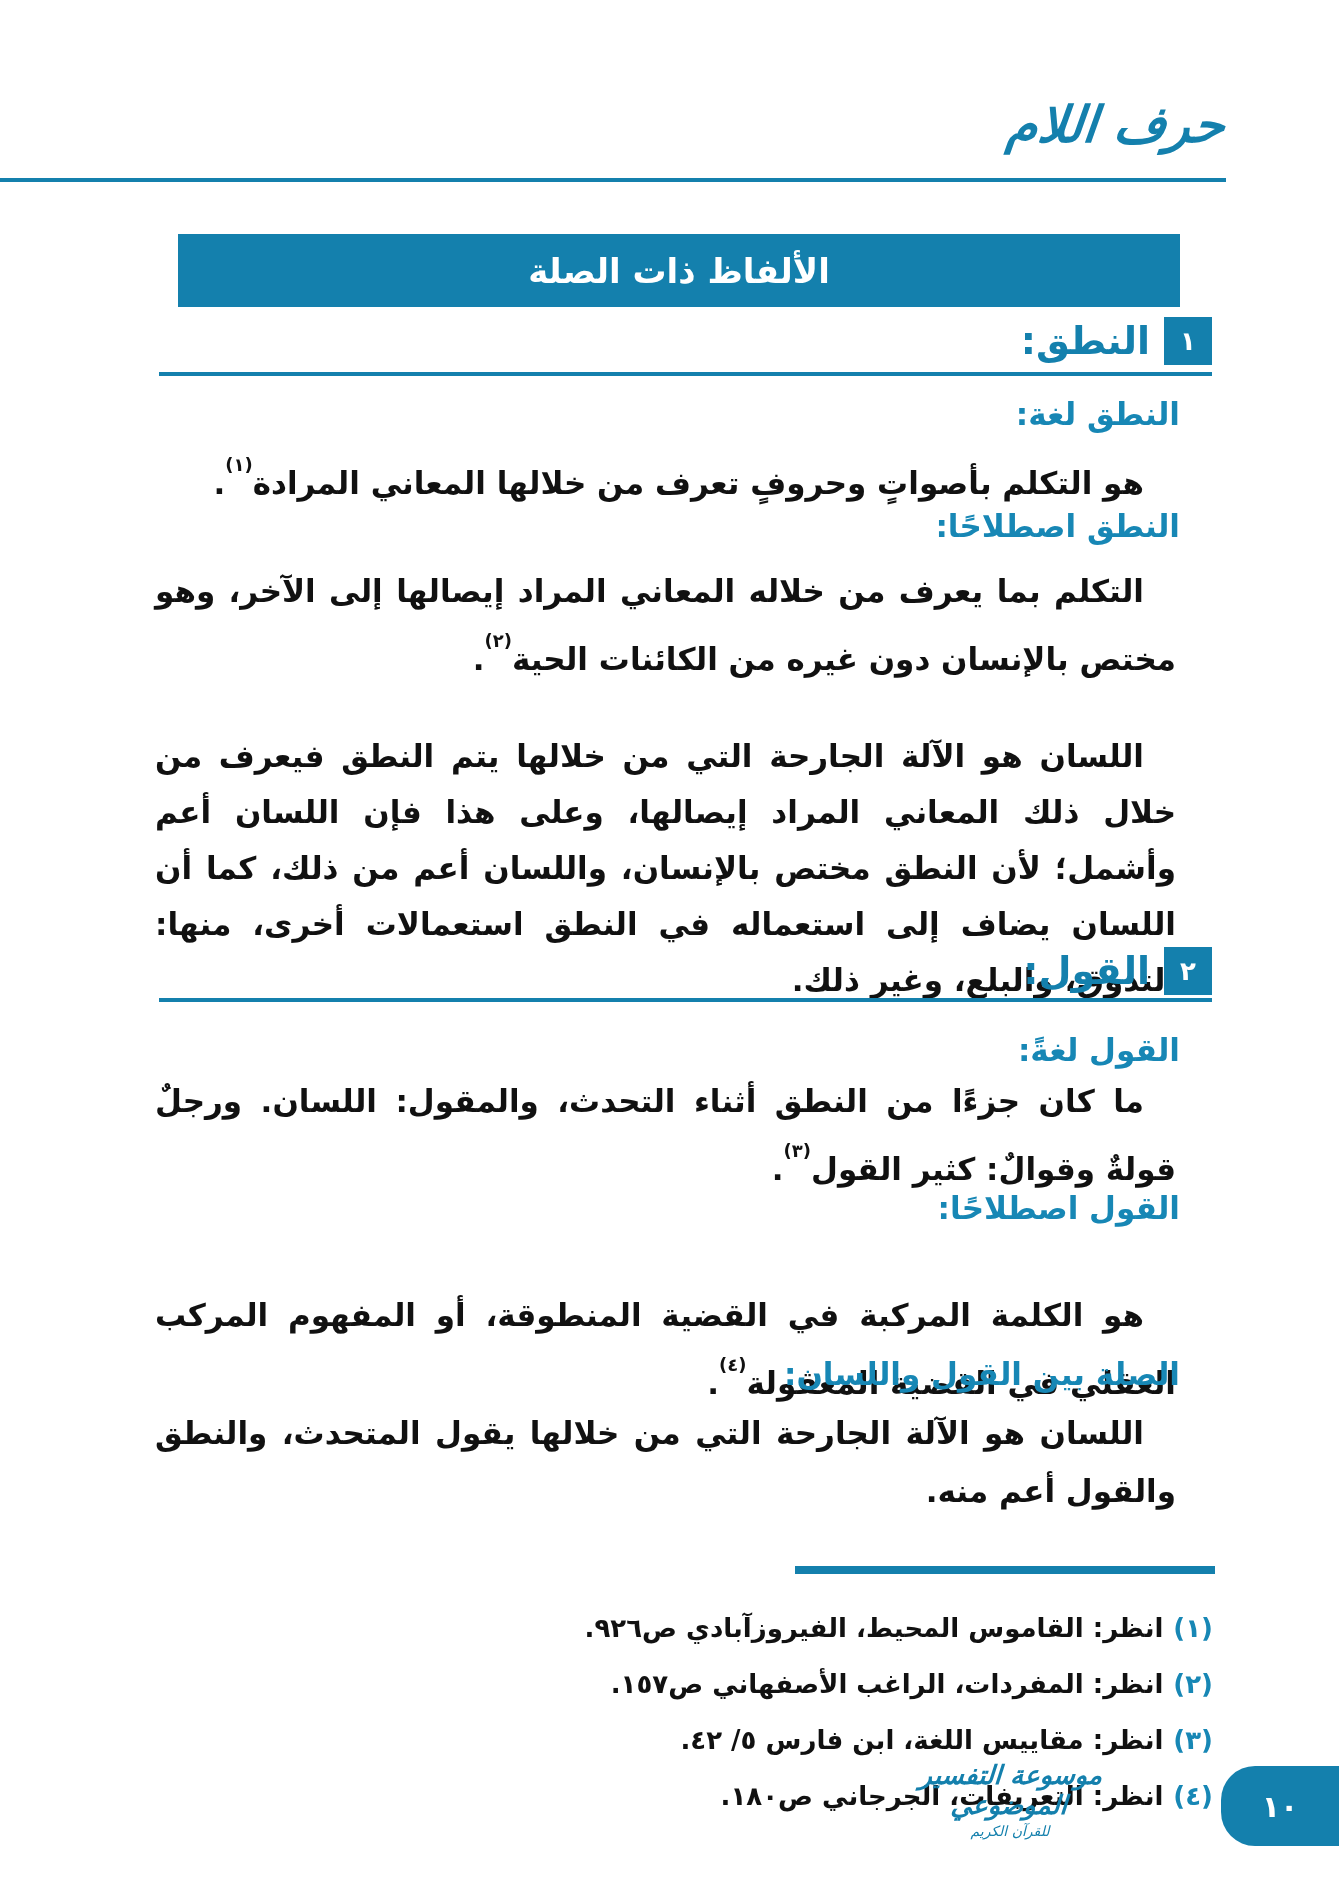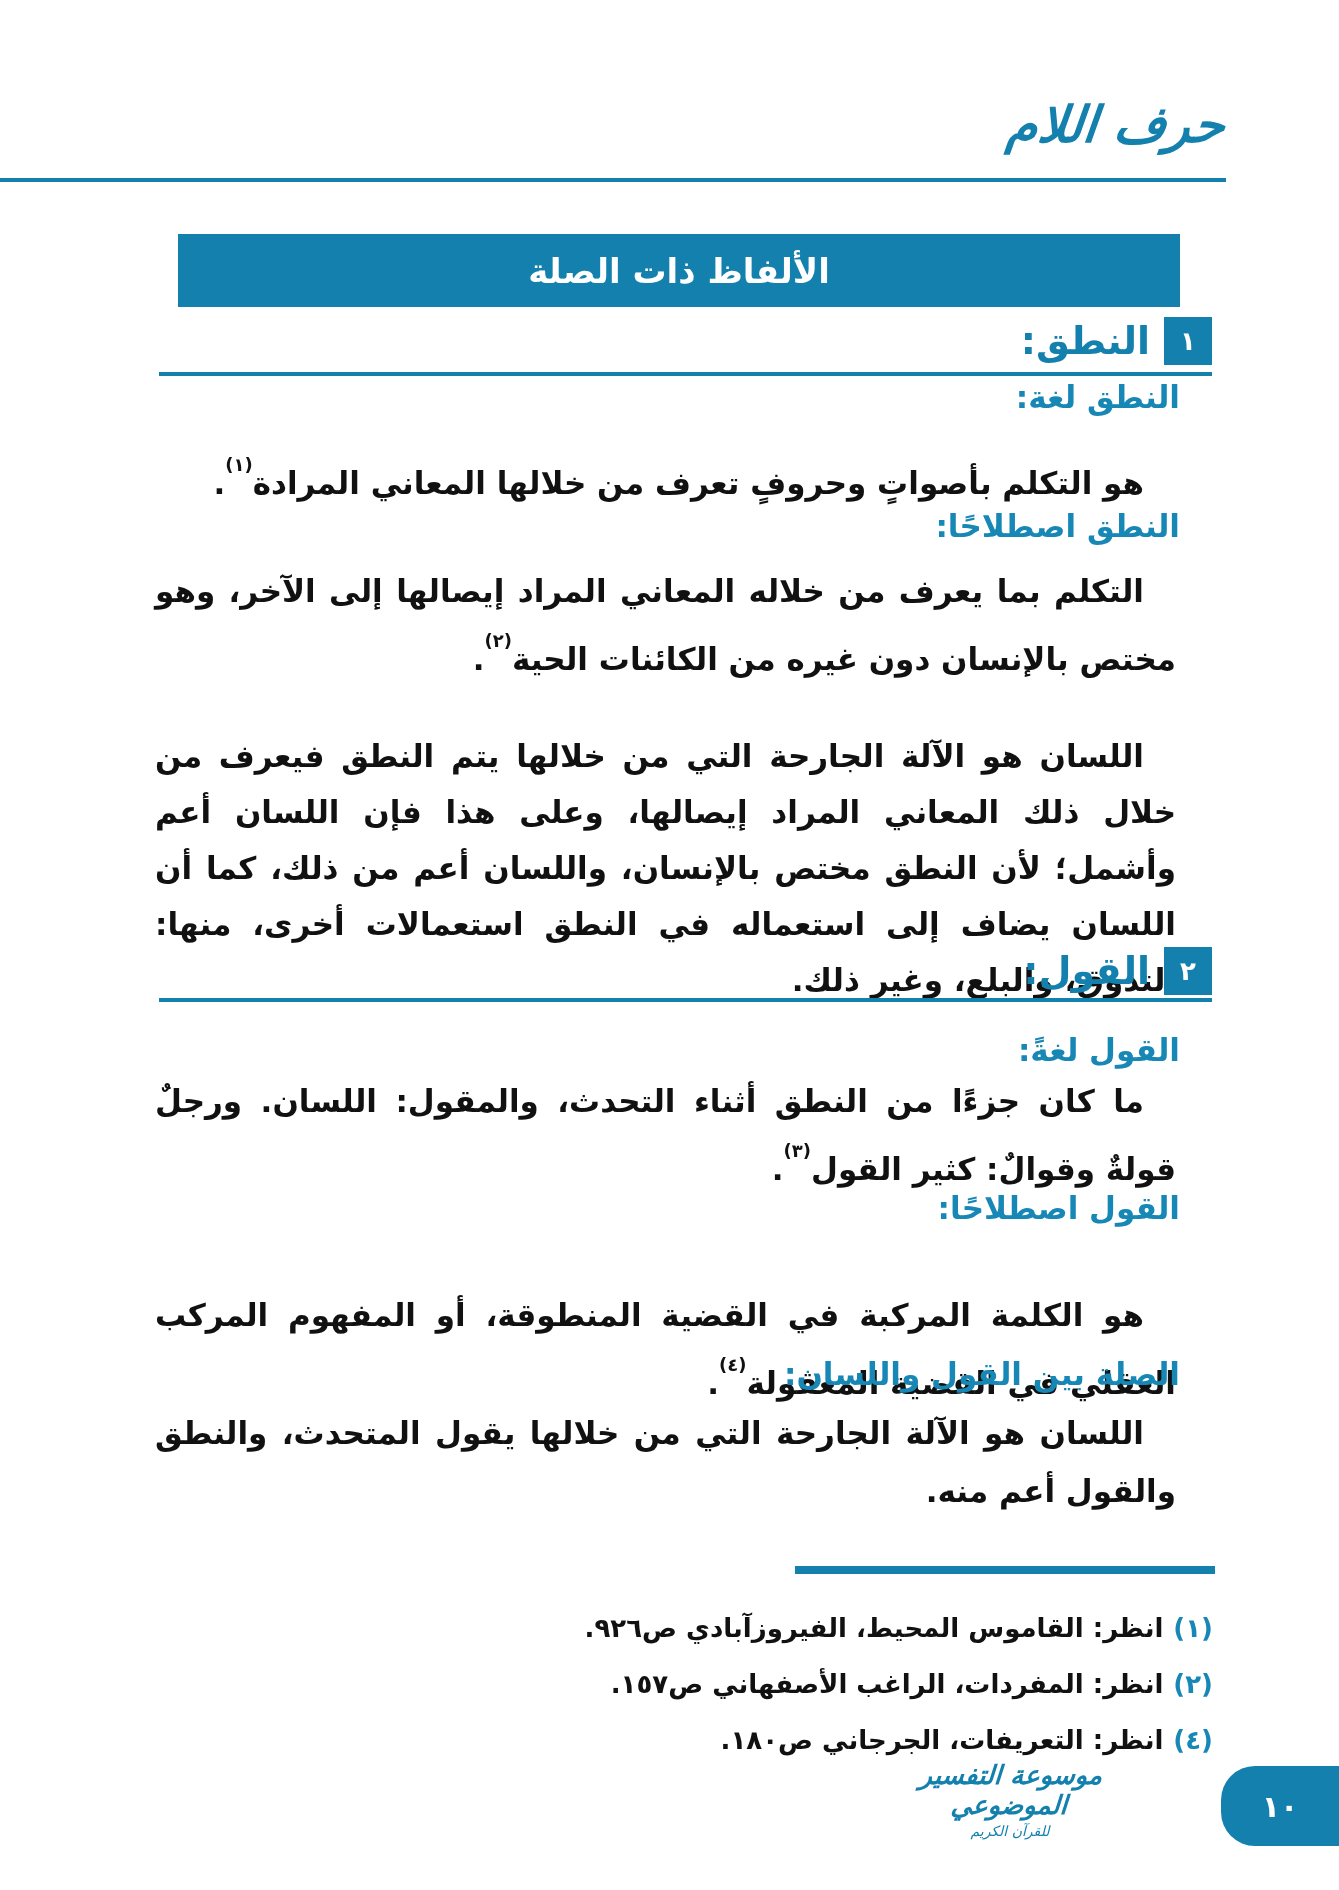--- a/index.html
+++ b/index.html
@@ -51,21 +51,21 @@
   .para{
     right:159px;width:1021px;
     font-size:31px;font-weight:700;line-height:58px;
     text-align:justify;text-indent:32px;
     margin:4px;
   }
   .para .fn-ref{
     font-size:18px;font-weight:700;
     position:relative;top:-12px;
   }
-  .s1-sub1{top:379px;margin-left:20px;} .s1-para1{top:444px;}
+  .s1-sub1{top:396px;margin-left:20px;} .s1-para1{top:444px;}
   .s1-sub2{top:508px;} .s1-para2{top:556px;line-height:62px;}
   .s1-sub3{top:680px;} .s1-para3{top:724px;line-height:56px;}
   .s2-sub1{top:1032px;} .s2-para1{top:1066px;line-height:62px;}
   .s2-sub2{top:1190px;} .s2-para2{top:1280px;line-height:62px;}
   .s2-sub3{top:1356px;} .s2-para3{top:1400px;}
   
   .fn-rule{top:1566px;right:124px;width:420px;height:8px;background:#1480ad;}
   .footnotes{top:1592px;right:126px;width:560px;}
   .footnote{
     font-size:26px;font-weight:700;line-height:40px;
@@ -127,20 +127,21 @@
   <div class="abs sub s2-sub2">القول اصطلاحًا:</div>
   <p class="abs para s2-para2"><span>هو الكلمة المركبة في القضية المنطوقة، أو المفهوم المركب العقلي في القضية المعقولة</span><sup class="fn-ref">(٤)</sup><span>.</span></p>
 
   <div class="abs sub s2-sub3">الصلة بين القول واللسان:</div>
   <p class="abs para s2-para3">اللسان هو الآلة الجارحة التي من خلالها يقول المتحدث، والنطق والقول أعم منه.</p>
 
   <div class="abs fn-rule"></div>
   <div class="abs footnotes">
     <div class="footnote"><span class="fn-marker">(١)</span><span>انظر: القاموس المحيط، الفيروزآبادي ص٩٢٦.</span></div>
     <div class="footnote"><span class="fn-marker">(٢)</span><span>انظر: المفردات، الراغب الأصفهاني ص١٥٧.</span></div>
+    <div class="footnote"><span class="fn-marker">(٣)</span><span>انظر: مقاييس اللغة، ابن فارس ٥/ ٤٢.</span></div>
     <div class="footnote"><span class="fn-marker">(٤)</span><span>انظر: التعريفات، الجرجاني ص١٨٠.</span></div>
   </div>
 
   <div class="abs footer-logo">
     <div class="l1">موسوعة التفسير الموضوعي</div>
     <div class="l2">للقرآن الكريم</div>
   </div>
   <div class="abs page-pill">
     <span class="num">١٠</span>
   </div>

